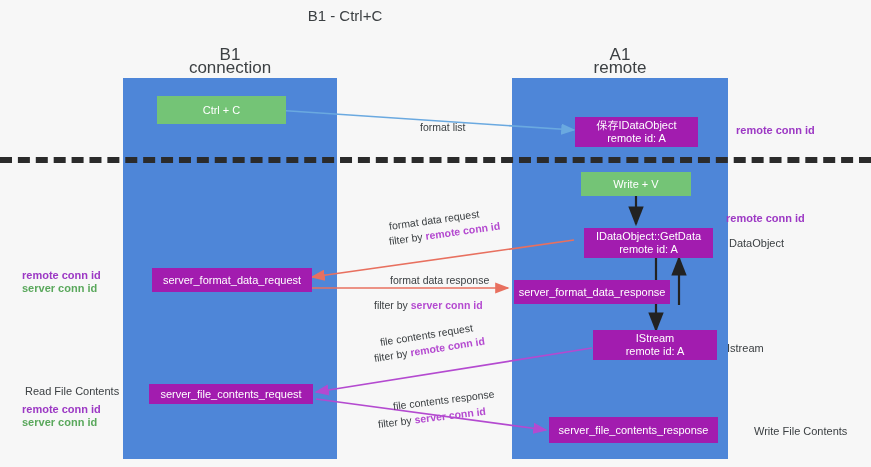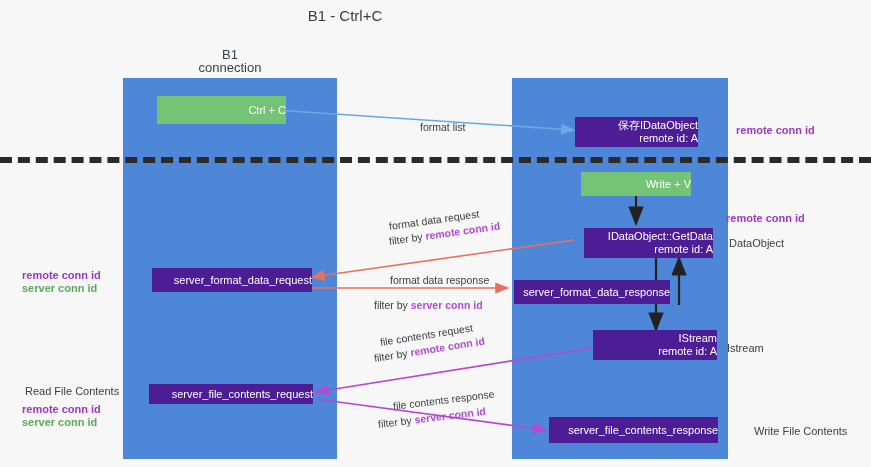--- a/index.html
+++ b/index.html
@@ -13,41 +13,41 @@
   #stage{position:absolute;left:0;top:0;width:871px;height:467px;}
 
   
   .title{
     position:absolute;left:0;top:6px;width:690px;text-align:center;
     font-size:15px;color:#3c4043;line-height:19px;
   }
 
   
   .lane-head{
-    position:absolute;text-align:center;font-size:13px;color:#3c4043;
+    position:absolute;text-align:center;font-size:17px;color:#3c4043;
     line-height:13px;
   }
 
   
   .lane{position:absolute;background:#4e86d8;}
 
   
   .sep{
     position:absolute;left:0;top:157px;width:871px;height:0;
     border-top:6px dashed #2b2b2b;
   }
 
   
   .box{
     position:absolute;box-sizing:border-box;
-    display:flex;flex-direction:column;align-items:flex-end;justify-content:center;
+    display:flex;flex-direction:column;align-items:center;justify-content:center;
     color:#ffffff;font-size:11px;line-height:13px;text-align:center;
   }
   .box.green{background:#74c476;}
-  .box.orange{background:#4c1d95;}
+  .box.orange{background:#a21caf;}
   .box span{display:block;white-space:nowrap;}
 
   
   .note{position:absolute;font-size:11px;line-height:14px;white-space:nowrap;}
   .note.plain{color:#3c4043;}
   .note.purple{color:#9c38c4;font-weight:bold;}
   .note.green{color:#5aa85c;font-weight:bold;}
 
   
   .cap{
@@ -63,20 +63,24 @@
 
 <div id="stage">
 
   <div class="title">
     <div>B1 - Ctrl+C</div>
   </div>
 
   <div class="lane-head" style="left:123px;top:48px;width:214px;">
     <div>B1</div>
     <div>connection</div>
+  </div>
+  <div class="lane-head" style="left:512px;top:48px;width:216px;">
+    <div>A1</div>
+    <div>remote</div>
   </div>
 
   <div class="lane" style="left:123px;top:78px;width:214px;height:381px;"></div>
   <div class="lane" style="left:512px;top:78px;width:216px;height:381px;"></div>
 
   <svg class="edges" viewBox="0 0 871 467">
     <defs>
       <marker id="ah-blue" markerWidth="9" markerHeight="7" refX="8" refY="3.5" orient="auto">
         <polygon points="0 0, 9 3.5, 0 7" fill="#6aa9e0"></polygon>
       </marker>

